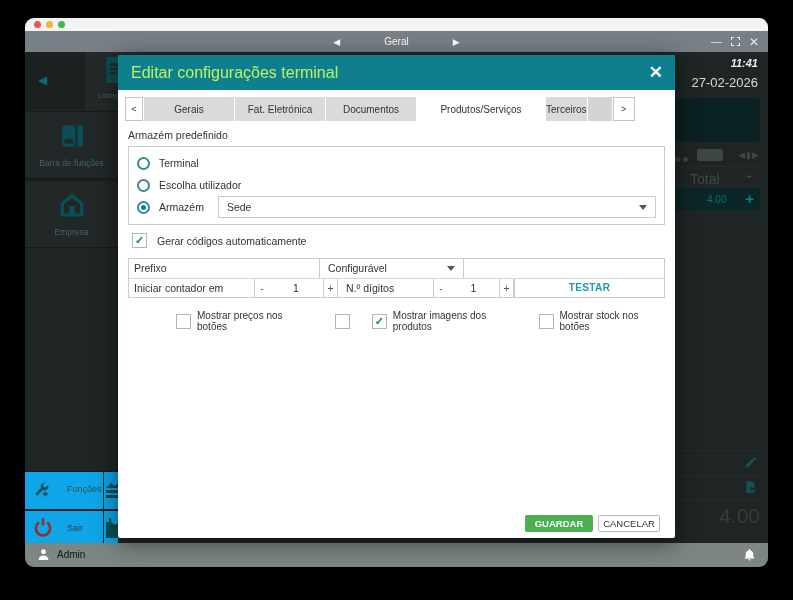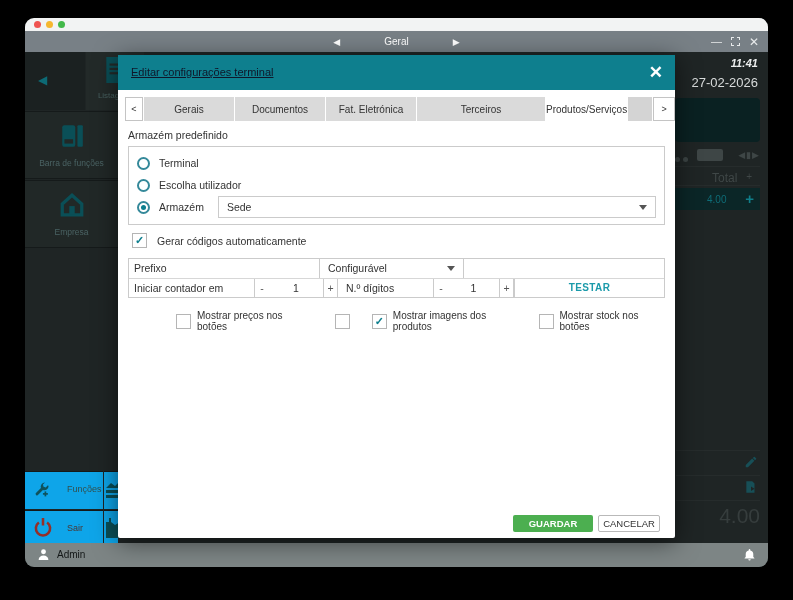--- a/index.html
+++ b/index.html
@@ -44,39 +44,39 @@
   .clock-date { margin-top:6px; font-size:13px; color:#d8dbdb; }
   .rpanel { position:absolute; left:650px; top:46px; width:85px; height:44px; background:#0a2122; border-radius:4px; }
   .icons-row { position:absolute; left:650px; top:96px; width:85px; height:16px; }
   .ir-dots { position:absolute; left:0; top:6px; width:14px; height:8px; }
   .ir-dots i { position:absolute; bottom:0; width:5px; height:5px; border-radius:50%; background:#3c4444; }
   .ir-dots i:nth-child(2){ left:8px; }
   .ir-kb { position:absolute; left:22px; top:1px; width:26px; height:12px; background:#3e4646; border-radius:2px; }
   .ir-nav { position:absolute; right:0; top:2px; font-size:9px; color:#3e4646; letter-spacing:1px; }
   .total-row { position:absolute; left:650px; top:114px; width:85px; height:20px;
                border-top:1px solid #262c2c; border-bottom:1px solid #262c2c; }
-  .total-lbl { position:absolute; left:37px; top:4px; font-size:12px; color:#3f4747; }
+  .total-lbl { position:absolute; left:15px; top:4px; font-size:14px; color:#3f4747; }
   .total-plus { position:absolute; right:8px; top:4px; font-size:10px; color:#3f4747; }
   .line-row { position:absolute; left:650px; top:136px; width:85px; height:22px; background:#0b2627; }
   .line-amt { position:absolute; left:32px; top:6px; font-size:10px; color:#0e6c77; }
   .line-plus { position:absolute; right:6px; top:2px; font-size:15px; font-weight:bold; color:#0f7e8a; }
   .rsep { position:absolute; left:651px; width:84px; height:1px; background:#262c2c; }
   .r-ic { position:absolute; left:719px; color:#174f57; }
   .grand-total { position:absolute; left:650px; top:452px; width:85px; text-align:right; font-size:21px; color:#363d3d; }
 
   .status-bar { position:absolute; left:0; right:0; bottom:0; height:24px; background:#7d8585; }
   .status-user { position:absolute; left:32px; top:6px; font-size:10px; color:#131717; }
   .status-bar .person { position:absolute; left:12px; top:5px; }
   .status-bar .bell { position:absolute; right:12px; top:5px; }
 
   
   #modal { position:absolute; left:93px; top:37px; width:557px; height:483px; background:#fff;
            border-radius:2px; box-shadow:0 4px 24px rgba(0,0,0,.55); z-index:5; }
   .m-header { height:35px; background:#0e7f8e; position:relative; }
-  .m-title { position:absolute; left:13px; top:0; line-height:35px; font-size:11px; color:#0f172a;text-decoration:underline; }
+  .m-title { position:absolute; left:13px; top:0; line-height:35px; font-size:16px; color:#bef264; }
   .m-close { position:absolute; right:12px; top:7px; font-size:17px; font-weight:bold; color:#fff; cursor:default; }
 
   .tabbar { position:absolute; left:7px; right:8px; top:42px; height:24px; display:flex; gap:1px; }
   .tabbar > * { flex:none; height:24px; display:flex; align-items:center; justify-content:center; }
   .tab-nav { width:18px; background:#fff; border:1px solid #c4c4c4; font-size:9px; color:#333; }
   .tab-nav-next { width:22px; }
   .tab-item { background:#dadada; font-size:10px; color:#333; }
   .tab-item.active { background:#fff; }
   .tab-item:nth-of-type(1){ width:73px; } .tab-item:nth-of-type(2){ width:90px; }
   .tab-item:nth-of-type(3){ width:90px; } .tab-item:nth-of-type(4){ width:90px; }
@@ -119,21 +119,21 @@
   .c-test { flex:1; border-left:1px solid #cbcbcb; text-align:center; color:#1b9aaa; font-size:10px; font-weight:bold; letter-spacing:.4px; }
 
   .opts-row { margin-top:12px; display:flex; align-items:center; font-size:10px; color:#333; }
   .opt { display:flex; align-items:center; }
   .opt .lbl { margin-left:6px; }
   .opt:nth-child(1){ margin-left:8px;padding-left:40px; } .opt:nth-child(2){ margin-left:26px; }
   .opt:nth-child(3){ margin-left:22px; } .opt:nth-child(4){ margin-left:18px; }
 
   .m-footer { position:absolute; right:15px; bottom:6px; display:flex; gap:5px; }
   .btn { height:17px; font-size:9.5px; display:flex; align-items:center; justify-content:center; border-radius:2px; }
-  .btn-save { width:80px; background:#4caf50; color:#fff; font-weight:bold; }
+  .btn-save { width:68px; background:#4caf50; color:#fff; font-weight:bold; }
   .btn-cancel { width:62px; background:#fff; border:1px solid #b9b9b9; color:#333; }
 </style>
 </head>
 <body>
 
 <div id="stage">
   <div id="window">
 
     <div class="tl-strip">
       <span class="tl-dot tl-red"></span>
@@ -263,24 +263,24 @@
     <div id="modal">
       <div class="m-header">
         <span class="m-title">Editar configurações terminal</span>
         <span class="m-close">✕</span>
       </div>
 
       <div class="tabbar">
         <div class="tab-nav">&lt;</div>
 
         <div class="tab-item">Gerais</div>
+          <div class="tab-item">Fat. Eletrónica</div>
           <div class="tab-item">Documentos</div>
-          <div class="tab-item">Fat. Eletrónica</div>
+          <div class="tab-item active">Produtos/Serviços</div>
           <div class="tab-item">Terceiros</div>
-          <div class="tab-item active">Produtos/Serviços</div>
           <div class="tab-stub"></div>
         <div class="tab-nav tab-nav-next">&gt;</div>
       </div>
 
       <div class="mbody">
         <div class="sec-label">Armazém predefinido</div>
 
         <div class="groupbox" id="warehouse-box">
 
         <div class="radio-row">

